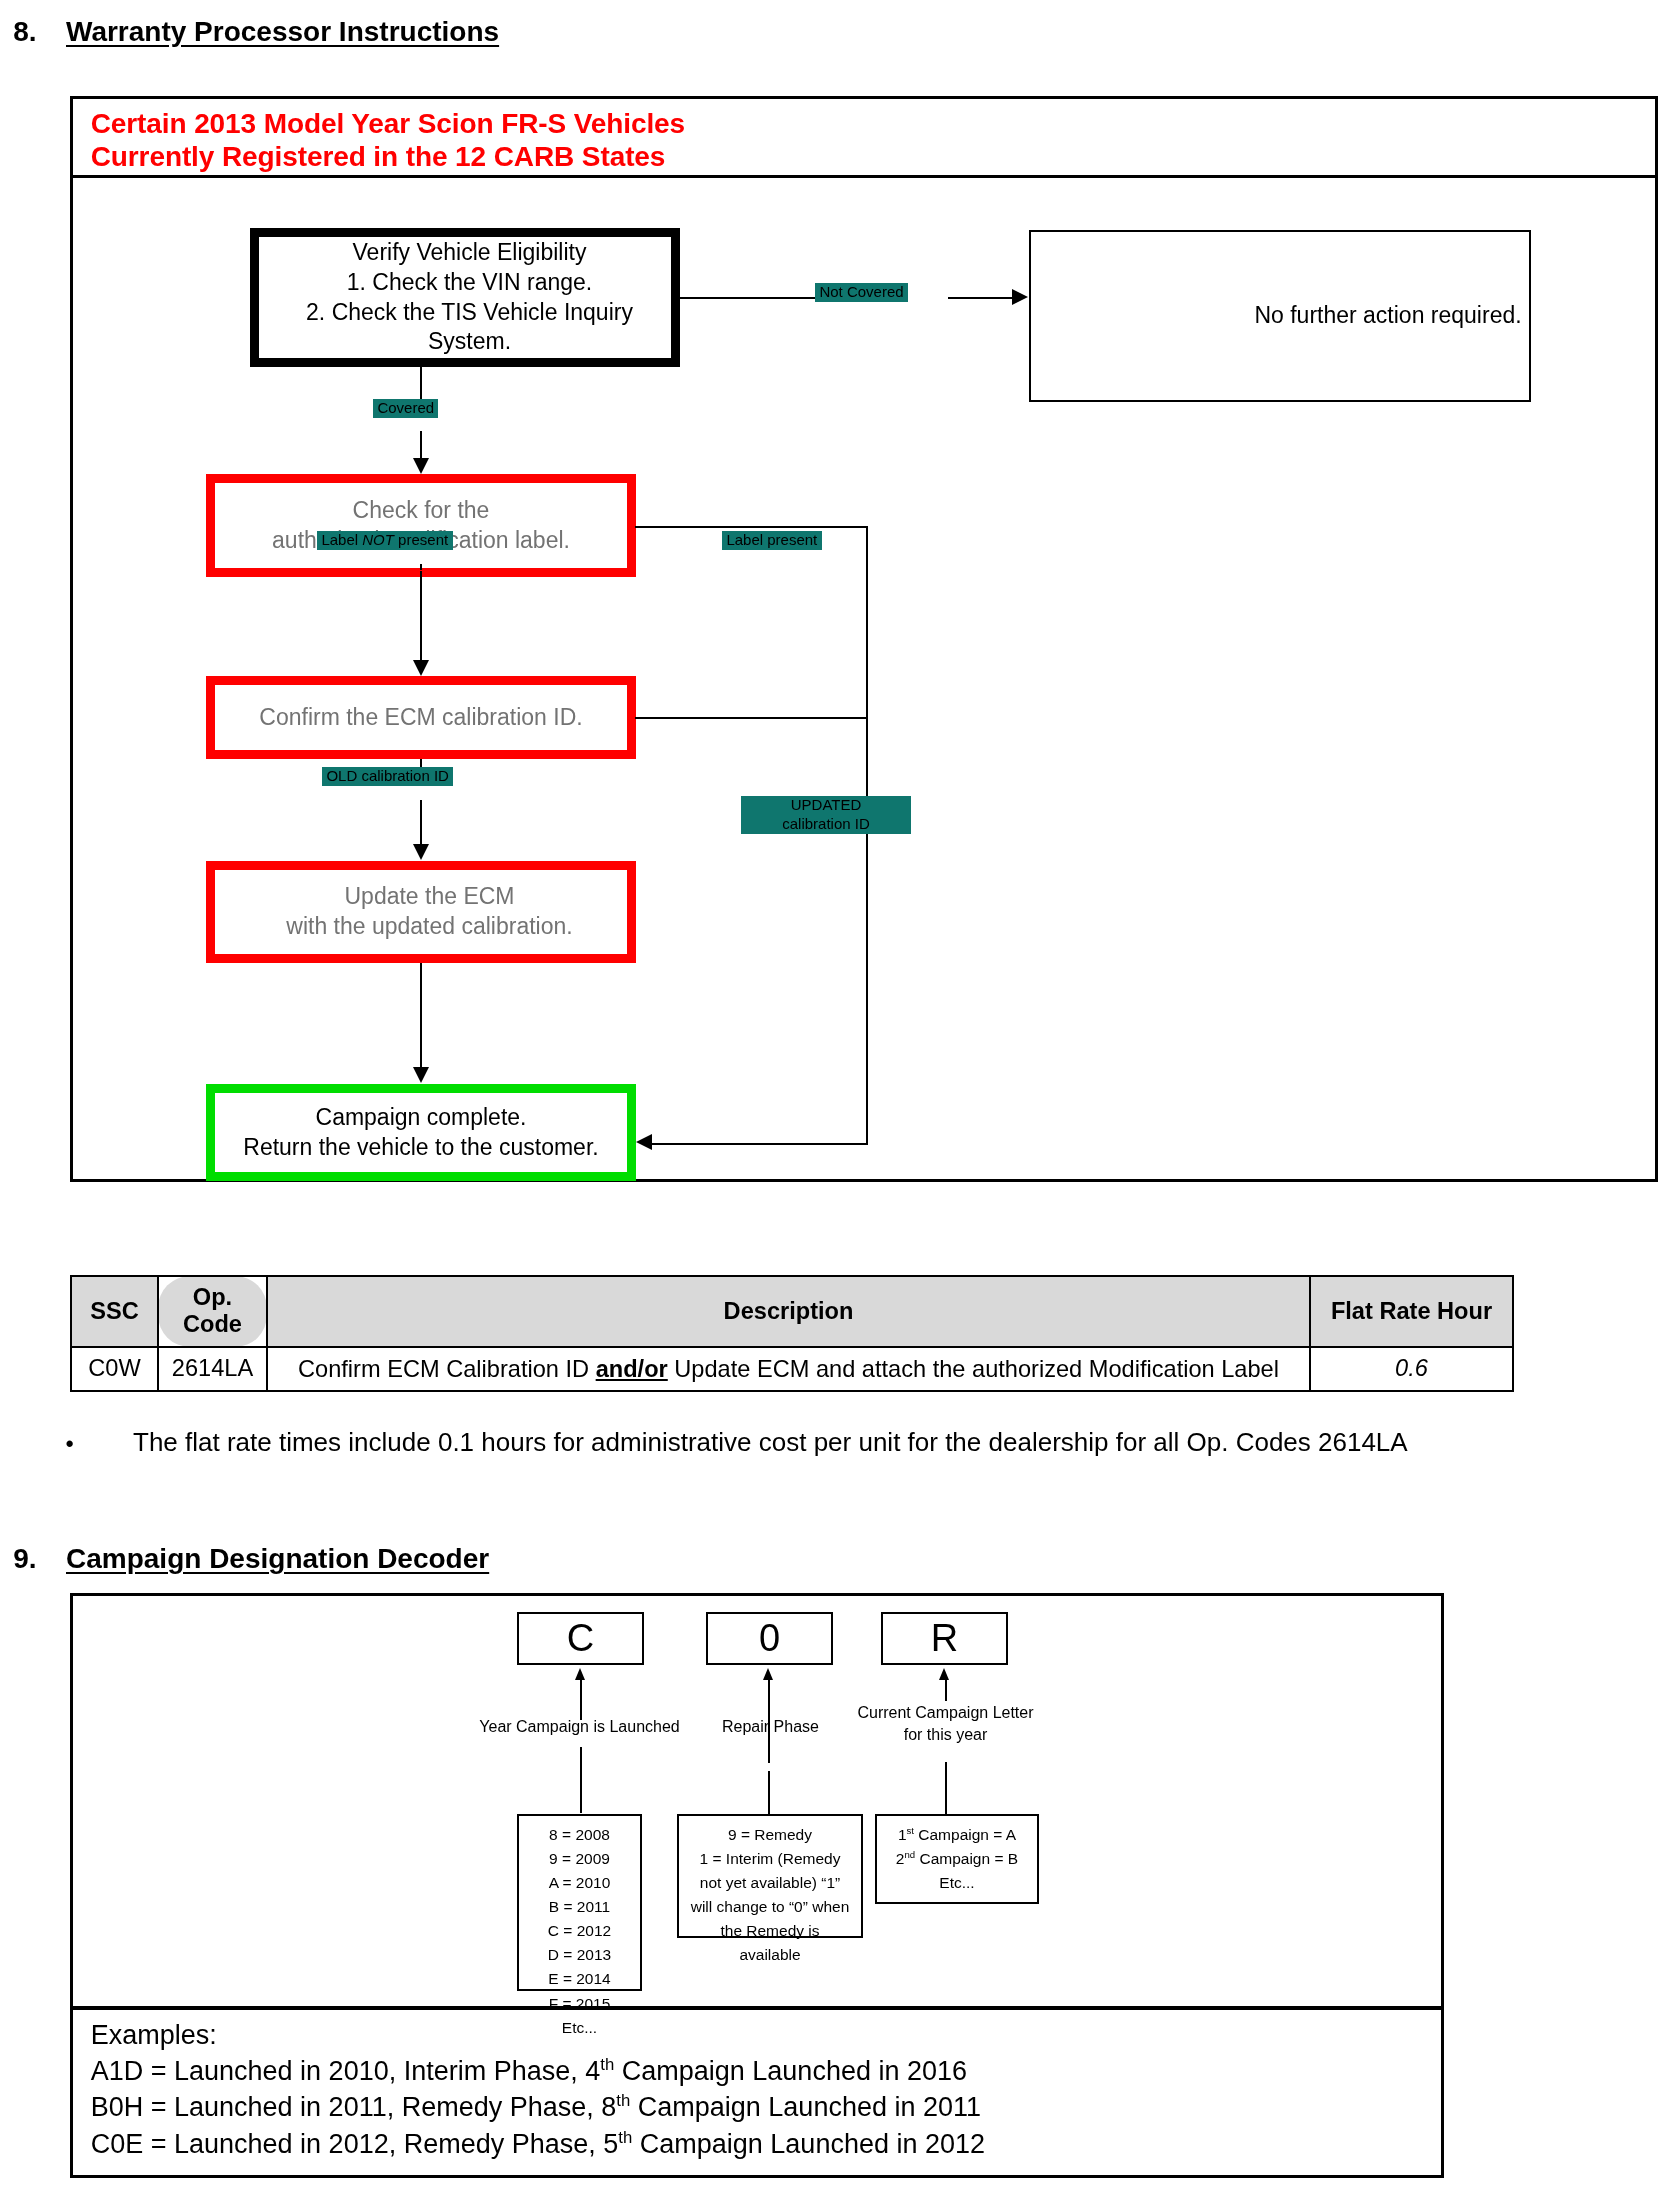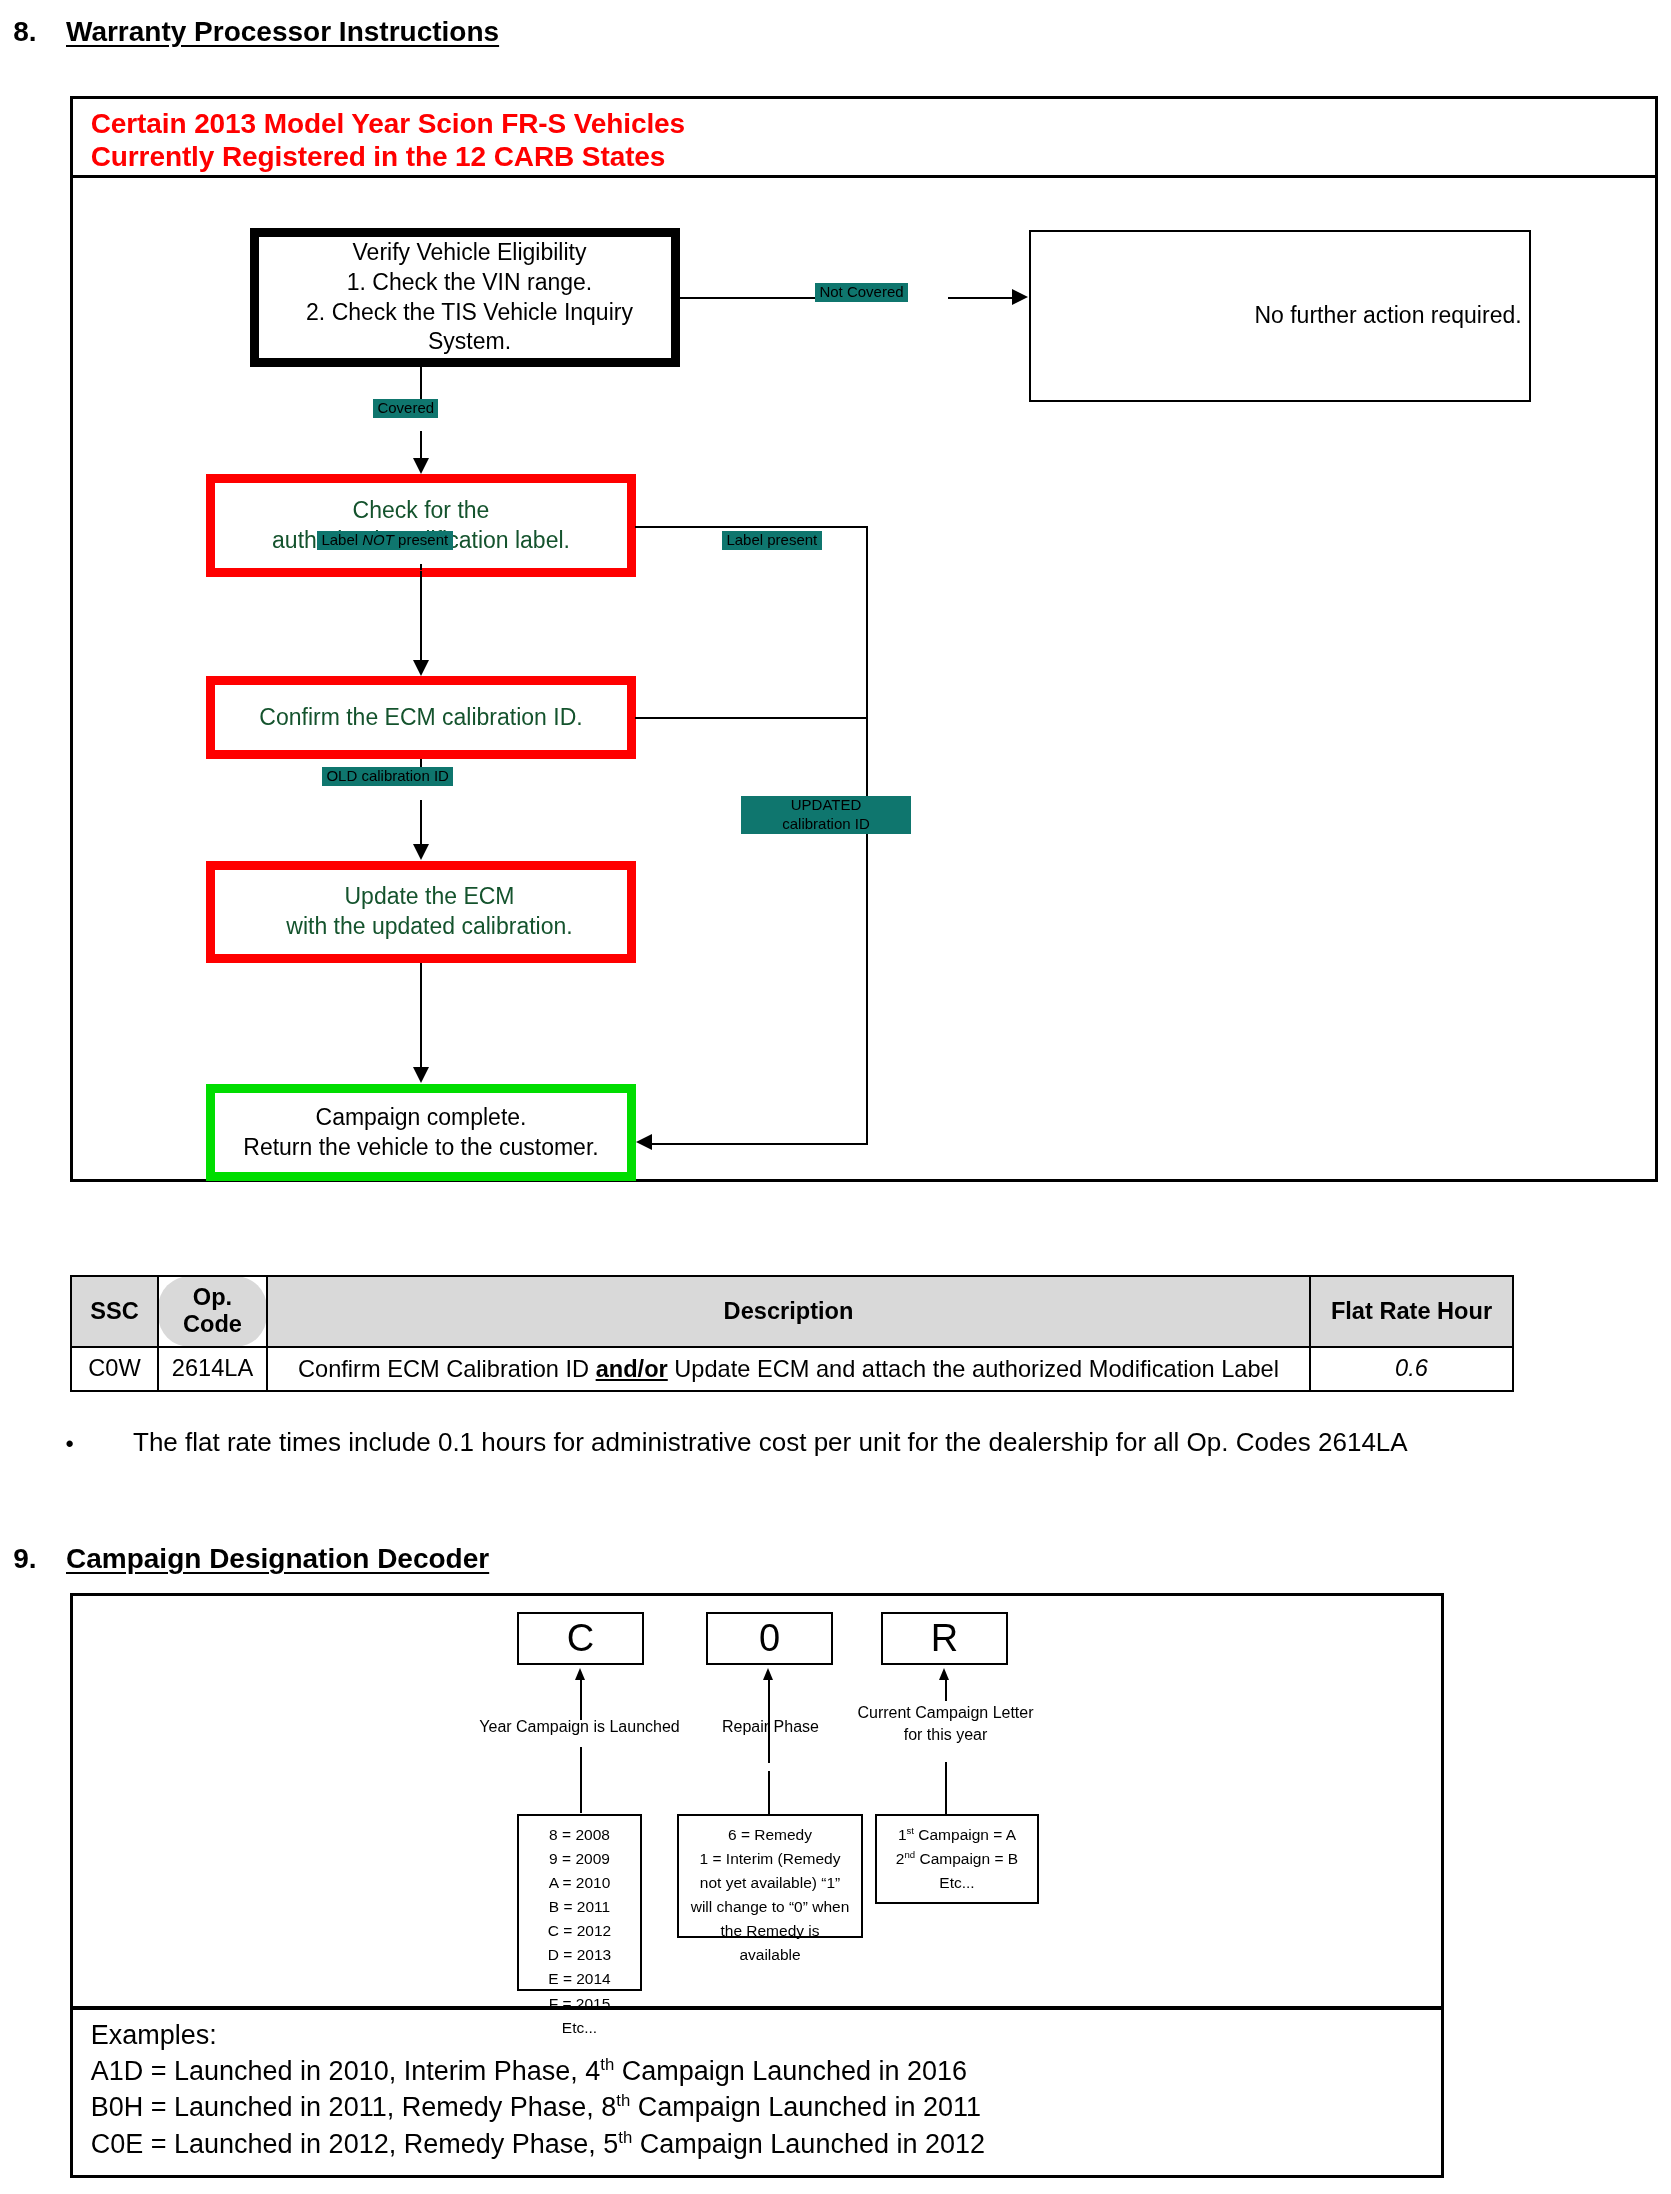--- a/index.html
+++ b/index.html
@@ -37,21 +37,21 @@
 
   
   .fbox {
     position:absolute; background:#fff; display:flex;
     align-items:center; justify-content:center; text-align:center;
     font-size:23px; line-height:1.30;
   }
   .fbox .inner { padding:0 7.4px; width:100%; }
   .fbox.black { border:9.6px solid #000;padding-left:9px; }
   .fbox.thin  { border:2.2px solid #000; }
-  .fbox.red   { border:9.6px solid #ff0000; color:#14532d; }
+  .fbox.red   { border:9.6px solid #ff0000; color:#737373; }
   .fbox.green { border:9.6px solid #00dd00; color:#000; }
 
   
   .vline { position:absolute; width:1.5px; background:#000; }
   .hline { position:absolute; height:1.5px; background:#000; }
   .arw-d { position:absolute; width:0; height:0;
            border-left:8px solid transparent; border-right:8px solid transparent;
            border-top:16px solid #000; }
   .arw-r { position:absolute; width:0; height:0;
            border-top:8px solid transparent; border-bottom:8px solid transparent;
@@ -265,21 +265,21 @@
     <div class="row">A = 2010</div>
     <div class="row">B = 2011</div>
     <div class="row">C = 2012</div>
     <div class="row">D = 2013</div>
     <div class="row">E = 2014</div>
     <div class="row">F = 2015</div>
     <div class="row">Etc...</div>
   </div>
 
   <div class="det-box" style="left:604px; top:218px; width:186px; height:124px;">
-    <div class="row">6 = Remedy</div>
+    <div class="row">9 = Remedy</div>
     <div class="row">1 = Interim (Remedy</div>
     <div class="row">not yet available) “1”</div>
     <div class="row">will change to “0” when</div>
     <div class="row">the Remedy is</div>
     <div class="row">available</div>
   </div>
 
   <div class="det-box" style="left:802px; top:218px; width:164px; height:90px;">
     <div class="row"><span>1</span><sup>st</sup><span> Campaign = A</span></div>
     <div class="row"><span>2</span><sup>nd</sup><span> Campaign = B</span></div>

